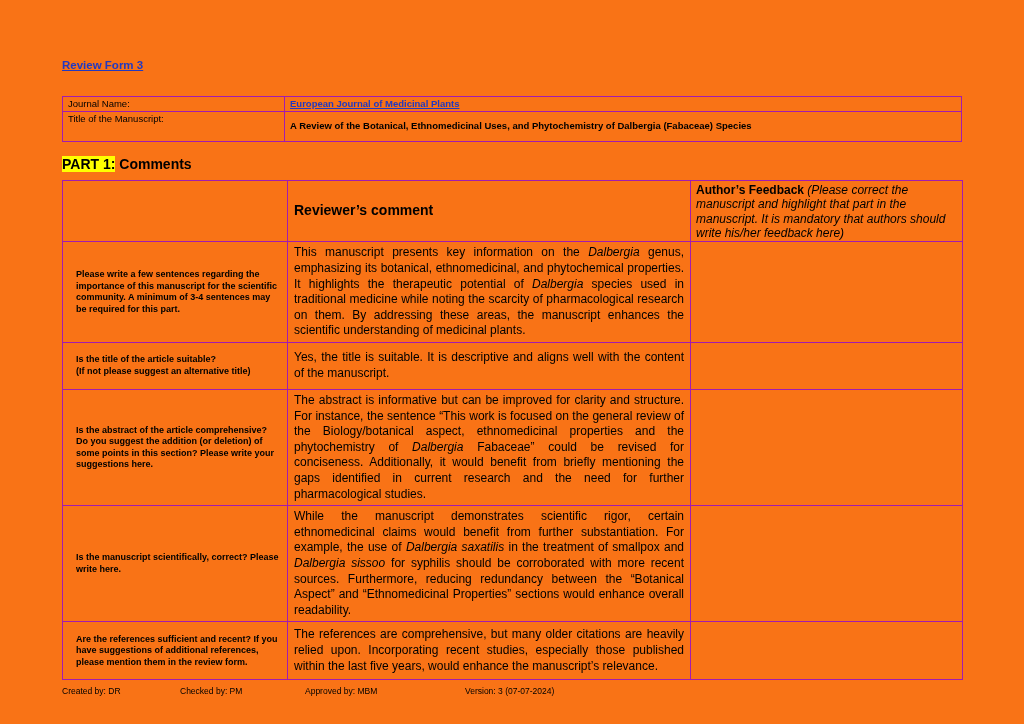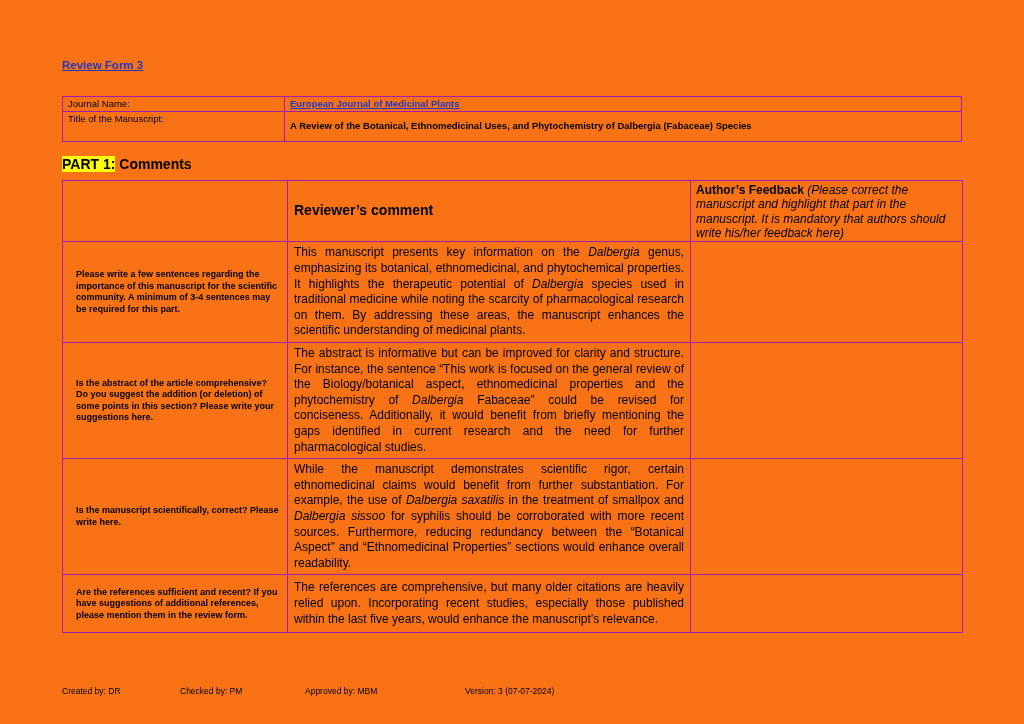--- a/index.html
+++ b/index.html
@@ -131,20 +131,26 @@
       <td class="hdr-r">Reviewer’s comment</td>
       <td class="hdr-f"><span class="b">Author’s Feedback </span><span class="n">(Please correct the manuscript and highlight that part in the manuscript. It is mandatory that authors should write his/her feedback here)</span></td>
     </tr>
 
     <tr class="cr-1">
       <td class="q">Please write a few sentences regarding the importance of this manuscript for the scientific community. A minimum of 3-4 sentences may be required for this part.</td>
       <td class="c"><span>This manuscript presents key information on the </span><span style="font-style: italic;">Dalbergia</span><span> genus, emphasizing its botanical, ethnomedicinal, and phytochemical properties. It highlights the therapeutic potential of </span><span style="font-style: italic;">Dalbergia</span><span> species used in traditional medicine while noting the scarcity of pharmacological research on them. By addressing these areas, the manuscript enhances the scientific understanding of medicinal plants.</span></td>
       <td class="f"></td>
     </tr>
 
+    <tr class="cr-2">
+      <td class="q">Is the title of the article suitable?
+(If not please suggest an alternative title)</td>
+      <td class="c"><span>Yes, the title is suitable. It is descriptive and aligns well with the content of the manuscript.</span></td>
+      <td class="f"></td>
+    </tr>
 
     <tr class="cr-3">
       <td class="q">Is the abstract of the article comprehensive? Do you suggest the addition (or deletion) of some points in this section? Please write your suggestions here.</td>
       <td class="c"><span>The abstract is informative but can be improved for clarity and structure. For instance, the sentence “This work is focused on the general review of the Biology/botanical aspect, ethnomedicinal properties and the phytochemistry of </span><span style="font-style: italic;">Dalbergia</span><span> Fabaceae” could be revised for conciseness. Additionally, it would benefit from briefly mentioning the gaps identified in current research and the need for further pharmacological studies.</span></td>
       <td class="f"></td>
     </tr>
 
     <tr class="cr-4">
       <td class="q">Is the manuscript scientifically, correct? Please write here.</td>
       <td class="c"><span>While the manuscript demonstrates scientific rigor, certain ethnomedicinal claims would benefit from further substantiation. For example, the use of </span><span style="font-style: italic;">Dalbergia saxatilis</span><span> in the treatment of smallpox and </span><span style="font-style: italic;">Dalbergia sissoo</span><span> for syphilis should be corroborated with more recent sources. Furthermore, reducing redundancy between the “Botanical Aspect” and “Ethnomedicinal Properties” sections would enhance overall readability.</span></td>

